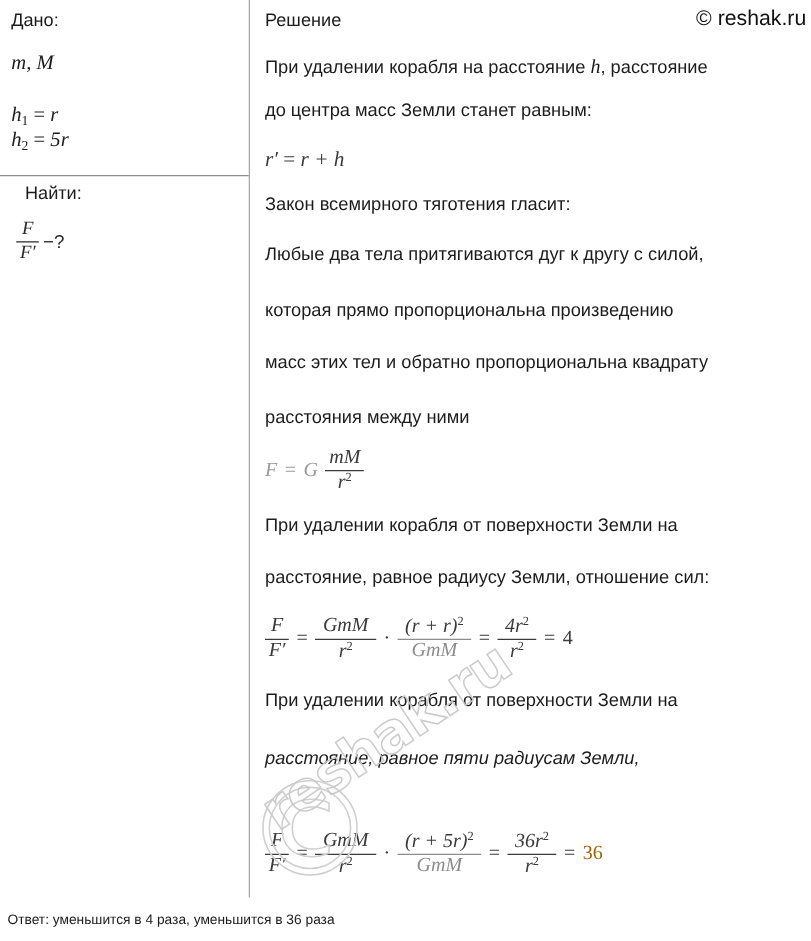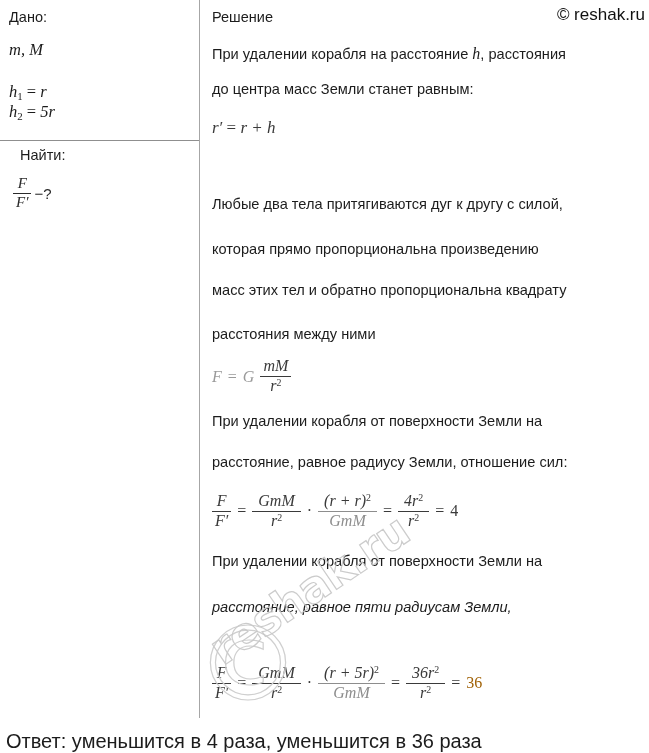--- a/index.html
+++ b/index.html
@@ -210,21 +210,21 @@
   .eqrow .bigfrac .num,
   .eqrow .bigfrac .den { padding-left: 6px; padding-right: 6px; }
 
   .res36 { color: #a16207; font-style: normal; }
 
   
   #answer {
     position: absolute;
     left: 6px;
     top: 730px;
-    font-size: 20px;
+    font-size: 11px;
     color: #1c1c1c;
     white-space: nowrap;
   }
 
   
   #watermark {
     position: absolute;
     left: 196px;
     top: 556px;
     width: 230px;
@@ -291,31 +291,32 @@
     </div>
   </div>
 
   <div id="solution">
 
     <div class="sol-head">Решение</div>
 
     <div id="copyright">© reshak.ru</div>
 
     <div class="para" id="p1">
-      <span>При удалении корабля на расстояние </span><span class="it">h</span><span>, расстояния</span>
+      <span>При удалении корабля на расстояние </span><span class="it">h</span><span>, расстояние</span>
     </div>
 
     <div class="para" id="p2">до центра масс Земли станет равным:</div>
 
     <div class="mathline" id="m1">
       <span>r′</span>
       <span class="op">=</span>
       <span>r + h</span>
     </div>
 
+    <div class="para" id="p3">Закон всемирного тяготения гласит:</div>
     <div class="para" id="p4">Любые два тела притягиваются дуг к другу с силой,</div>
     <div class="para" id="p5">которая прямо пропорциональна произведению</div>
     <div class="para" id="p6">масс этих тел и обратно пропорциональна квадрату</div>
     <div class="para" id="p7">расстояния между ними</div>
 
     <div class="mathline" id="m2">
       <span class="eqrow">
         <span class="dim">F</span>
         <span class="sym dim">=</span>
         <span class="dim">G</span>

